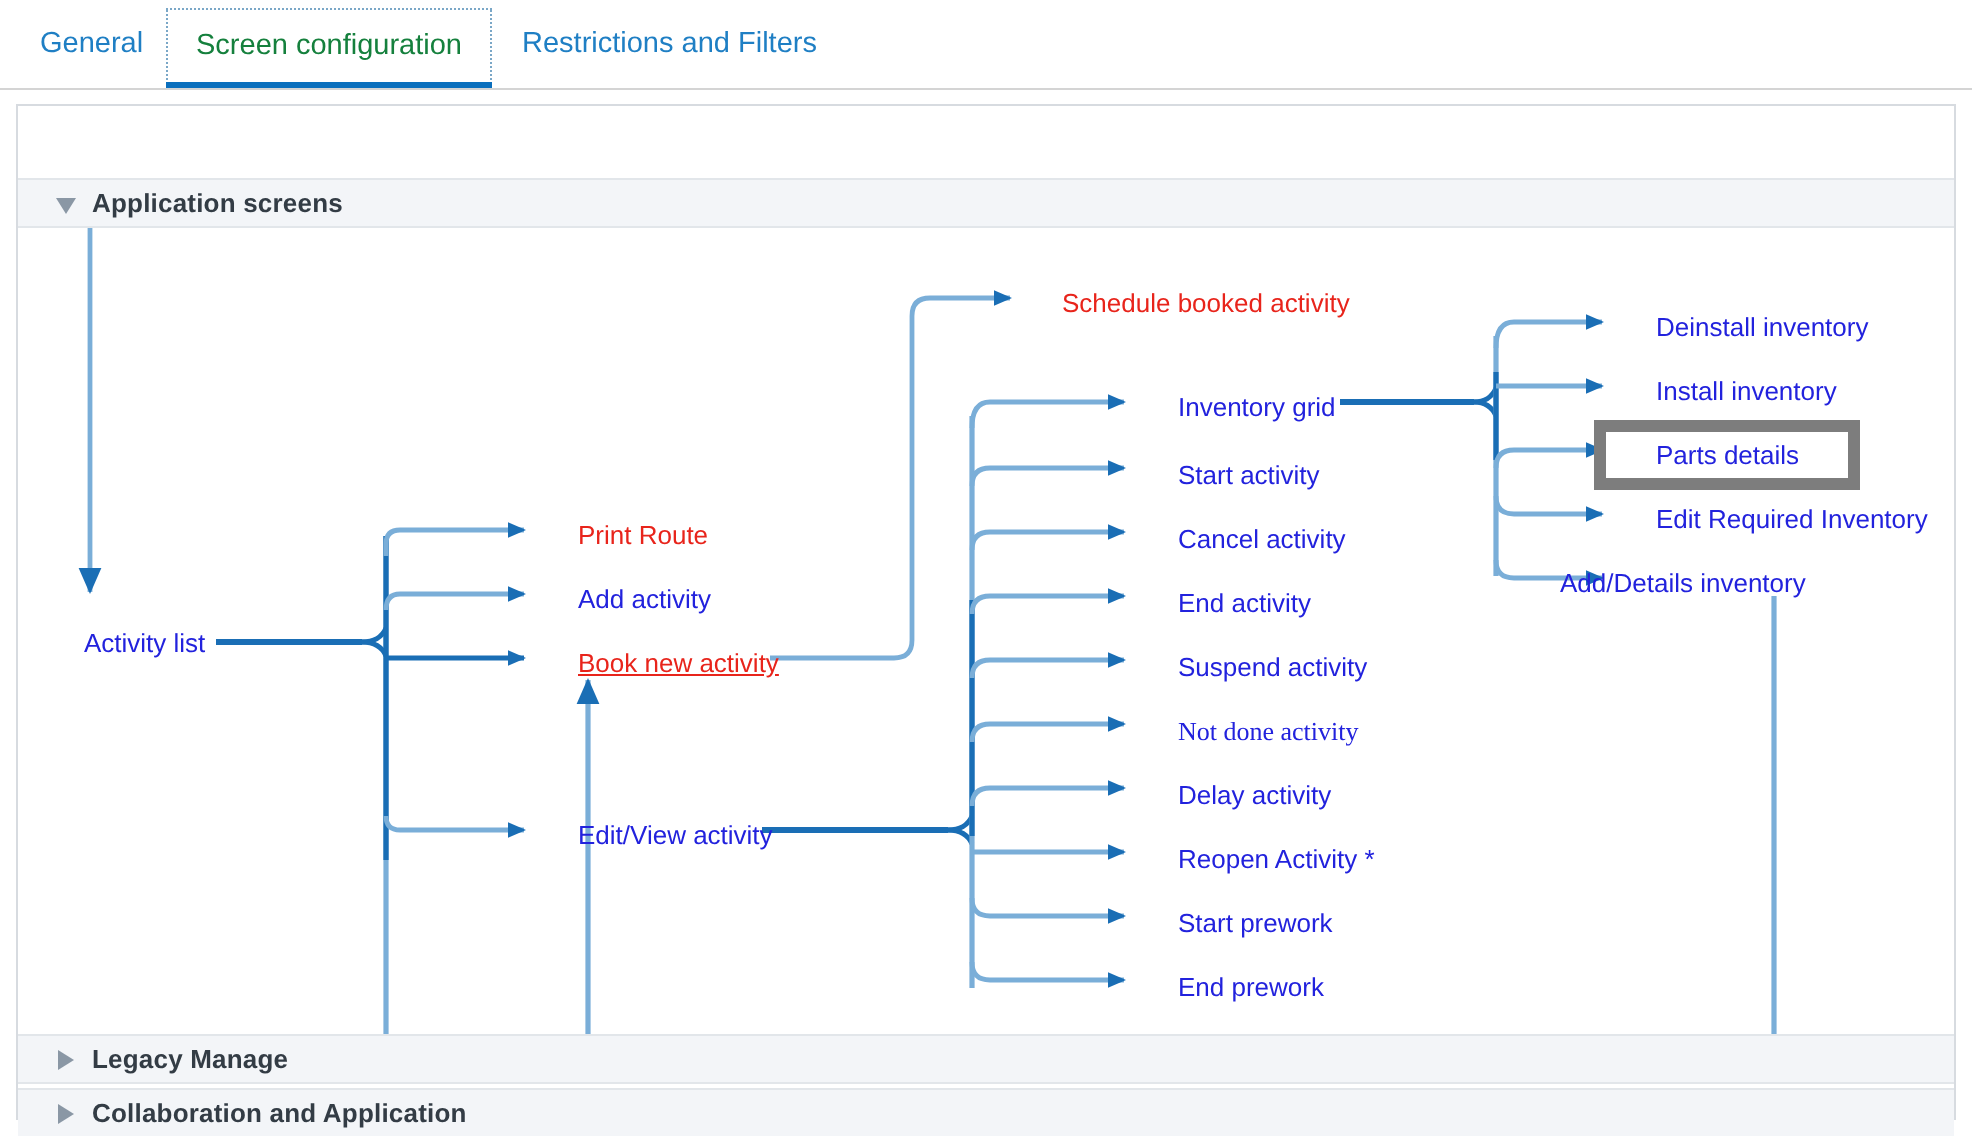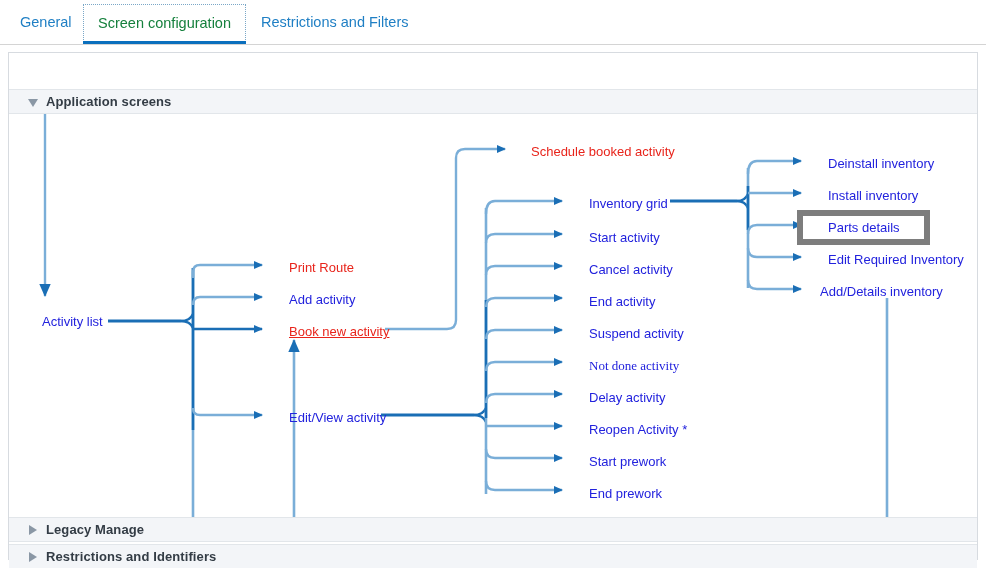--- a/index.html
+++ b/index.html
@@ -207,35 +207,35 @@
     <div class="node blue" style="left:589px;top:359px;font-family:Liberation Serif, serif;">Not done activity</div>
     <div class="node blue" style="left:589px;top:391px;">Delay activity</div>
     <div class="node blue" style="left:589px;top:423px;">Reopen Activity *</div>
     <div class="node blue" style="left:589px;top:455px;">Start prework</div>
     <div class="node blue" style="left:589px;top:487px;">End prework</div>
 
     <div class="node blue" style="left:828px;top:157px;">Deinstall inventory</div>
     <div class="node blue" style="left:828px;top:189px;">Install inventory</div>
     <div class="node blue" style="left:828px;top:221px;">Parts details</div>
     <div class="node blue" style="left:828px;top:253px;">Edit Required Inventory</div>
-    <div class="node blue" style="left:820px;top:285px;">Add/Details inventory</div>
+    <div class="node blue" style="left:780px;top:285px;">Add/Details inventory</div>
   </div>
 
   <div class="section-header" id="sec-app">
     <span class="caret">
         <i class="tri-down"></i>
       </span>
     <span class="label">Application screens</span>
   </div>
   <div class="section-header" id="sec-legacy">
     <span class="caret">
         <i class="tri-right"></i>
       </span>
     <span class="label">Legacy Manage</span>
   </div>
   <div class="section-header" id="sec-collab">
     <span class="caret">
         <i class="tri-right"></i>
       </span>
-    <span class="label">Restrictions and Identifiers</span>
+    <span class="label">Collaboration and Application</span>
   </div>
 
 </div>
 
 </body></html>

